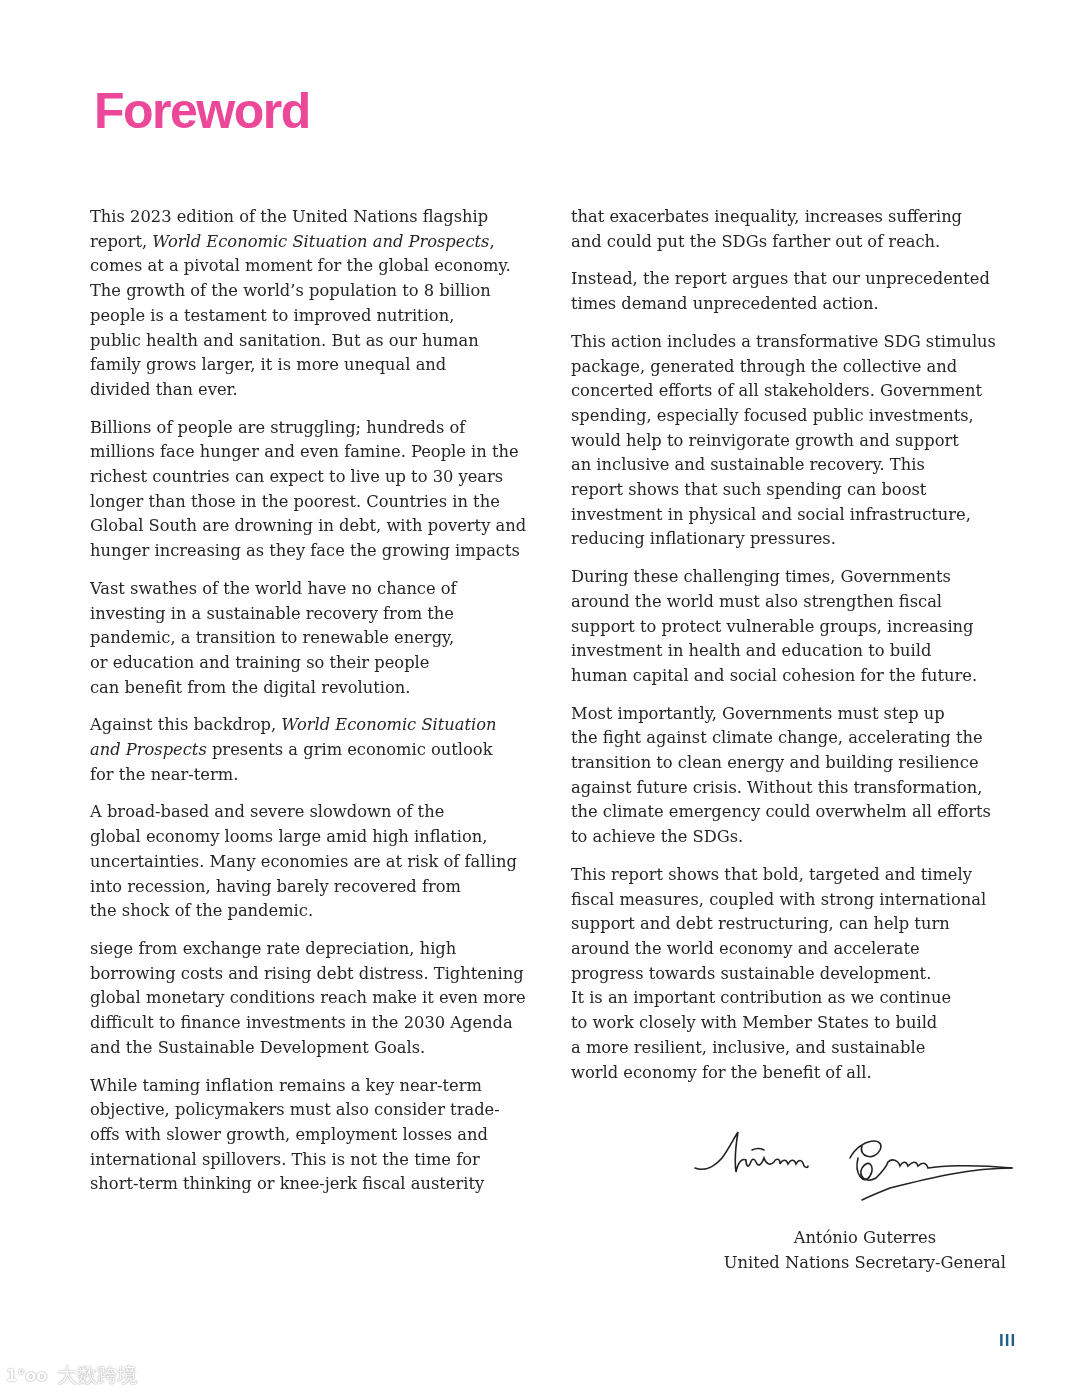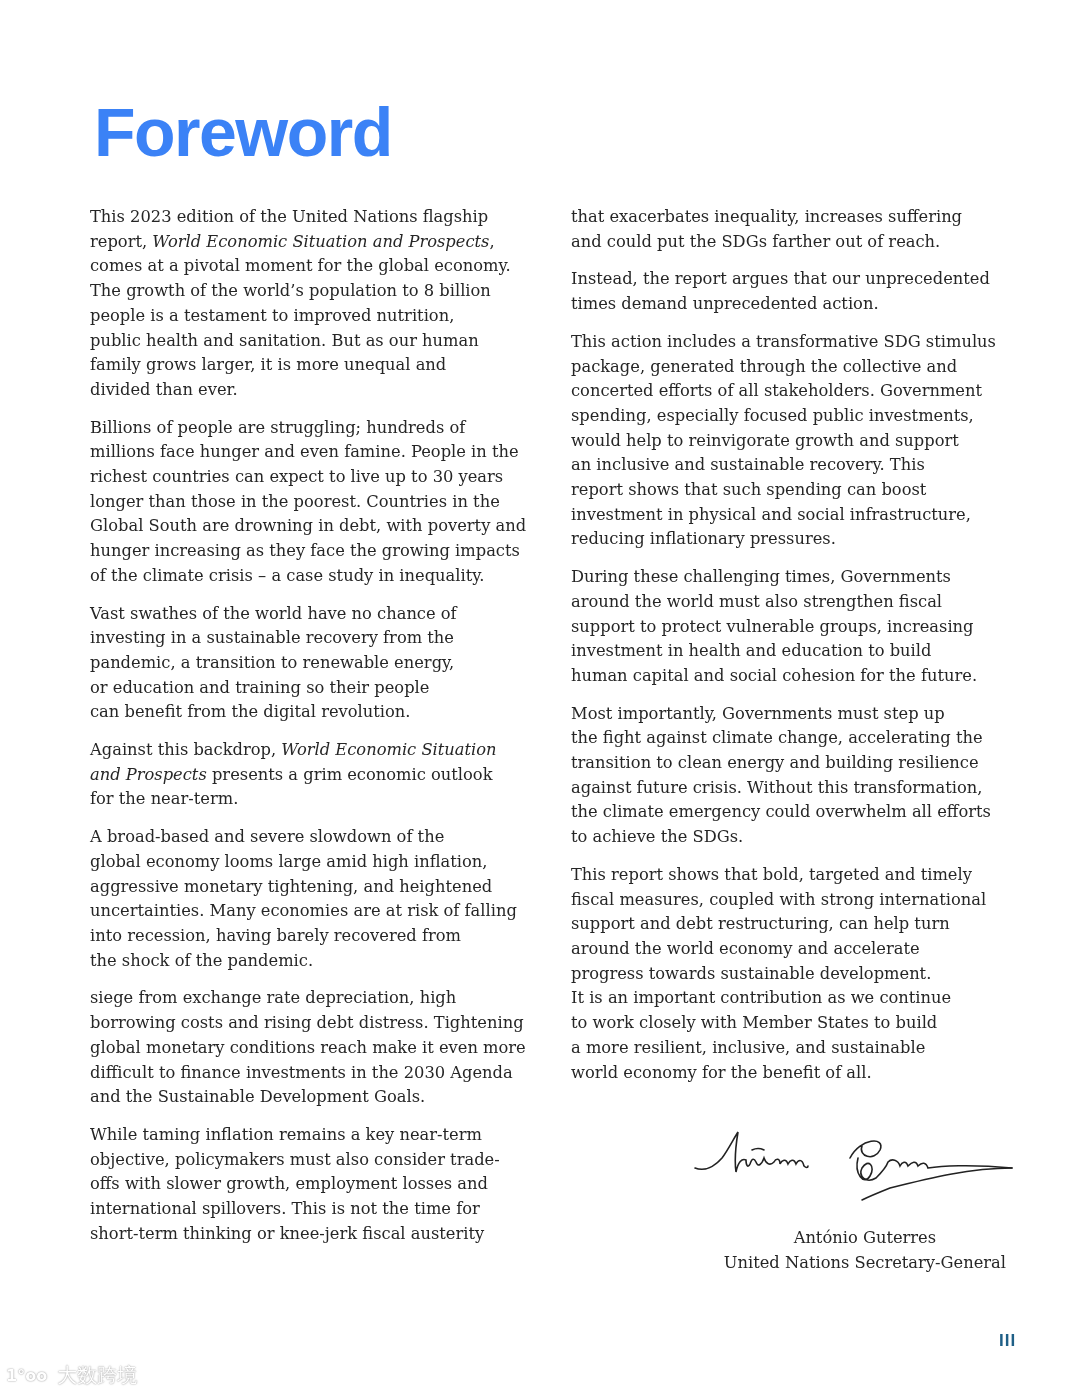--- a/index.html
+++ b/index.html
@@ -4,22 +4,22 @@
 <style>
   html, body { margin: 0; padding: 0; background: #ffffff; }
   body {
     width: 1080px; height: 1398px; position: relative; overflow: hidden;
     font-family: "DejaVu Serif", "Liberation Serif", serif;
     color: #262626;
   }
   .title {
     position: absolute; left: 94px; top: 52px;
     font-family: "Liberation Sans", "DejaVu Sans", sans-serif;
-    font-weight: 700; font-size: 68px; letter-spacing: -1.5px;
-    color: #3b82f6; line-height: 1;
+    font-weight: 700; font-size: 50px; letter-spacing: -1.5px;
+    color: #ec4899; line-height: 1;
   }
   .col { position: absolute; top: 205px; width: 470px; }
   .col.left { left: 90px; }
   .col.right { left: 571px; }
   .para { margin: 0 0 13px 0; font-size: 16.3px; line-height: 24.7px; }
   .para .line { display: block; white-space: nowrap; }
   .para em { }
   .signature { position: absolute; left: 690px; top: 1128px; width: 330px; height: 76px; }
   .signer { position: absolute; right: 74px; top: 1226px; text-align: center; font-size: 16.3px; line-height: 24.7px; }
   .signer span { display: block; }
@@ -52,38 +52,36 @@
       <span class="line">family grows larger, it is more unequal and</span>
       <span class="line">divided than ever.</span>
     </p>
     <p class="para">
       <span class="line">Billions of people are struggling; hundreds of</span>
       <span class="line">millions face hunger and even famine. People in the</span>
       <span class="line">richest countries can expect to live up to 30 years</span>
       <span class="line">longer than those in the poorest. Countries in the</span>
       <span class="line">Global South are drowning in debt, with poverty and</span>
       <span class="line">hunger increasing as they face the growing impacts</span>
-      <span class="line">of the climate crisis – a case study in inequality.</span>
     </p>
     <p class="para">
       <span class="line">Vast swathes of the world have no chance of</span>
       <span class="line">investing in a sustainable recovery from the</span>
       <span class="line">pandemic, a transition to renewable energy,</span>
       <span class="line">or education and training so their people</span>
       <span class="line">can benefit from the digital revolution.</span>
     </p>
     <p class="para">
       <span class="line">Against this backdrop, <em>World Economic Situation</em></span>
       <span class="line"><em>and Prospects</em> presents a grim economic outlook</span>
       <span class="line">for the near-term.</span>
     </p>
     <p class="para">
       <span class="line">A broad-based and severe slowdown of the</span>
       <span class="line">global economy looms large amid high inflation,</span>
-      <span class="line">aggressive monetary tightening, and heightened</span>
       <span class="line">uncertainties. Many economies are at risk of falling</span>
       <span class="line">into recession, having barely recovered from</span>
       <span class="line">the shock of the pandemic.</span>
     </p>
     <p class="para">
       <span class="line">siege from exchange rate depreciation, high</span>
       <span class="line">borrowing costs and rising debt distress. Tightening</span>
       <span class="line">global monetary conditions reach make it even more</span>
       <span class="line">difficult to finance investments in the 2030 Agenda</span>
       <span class="line">and the Sustainable Development Goals.</span>

